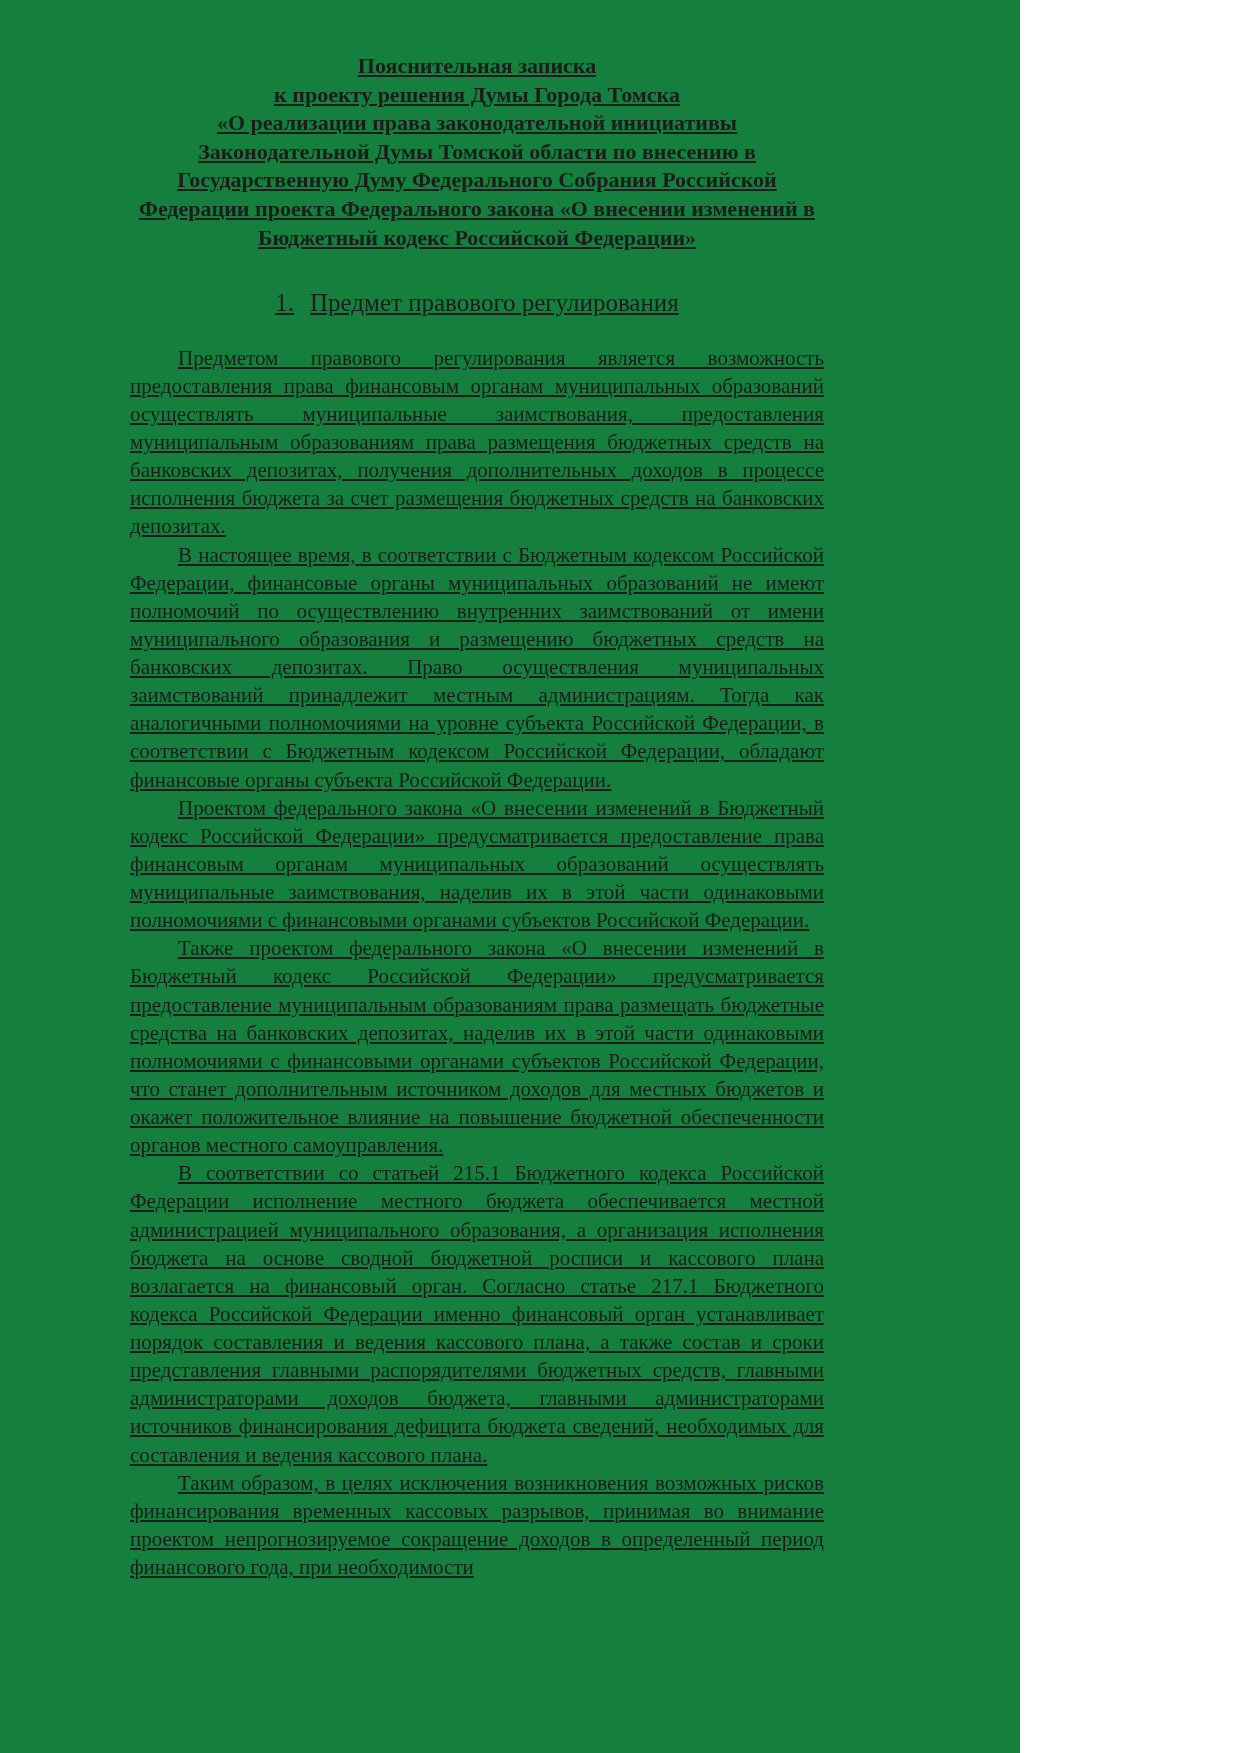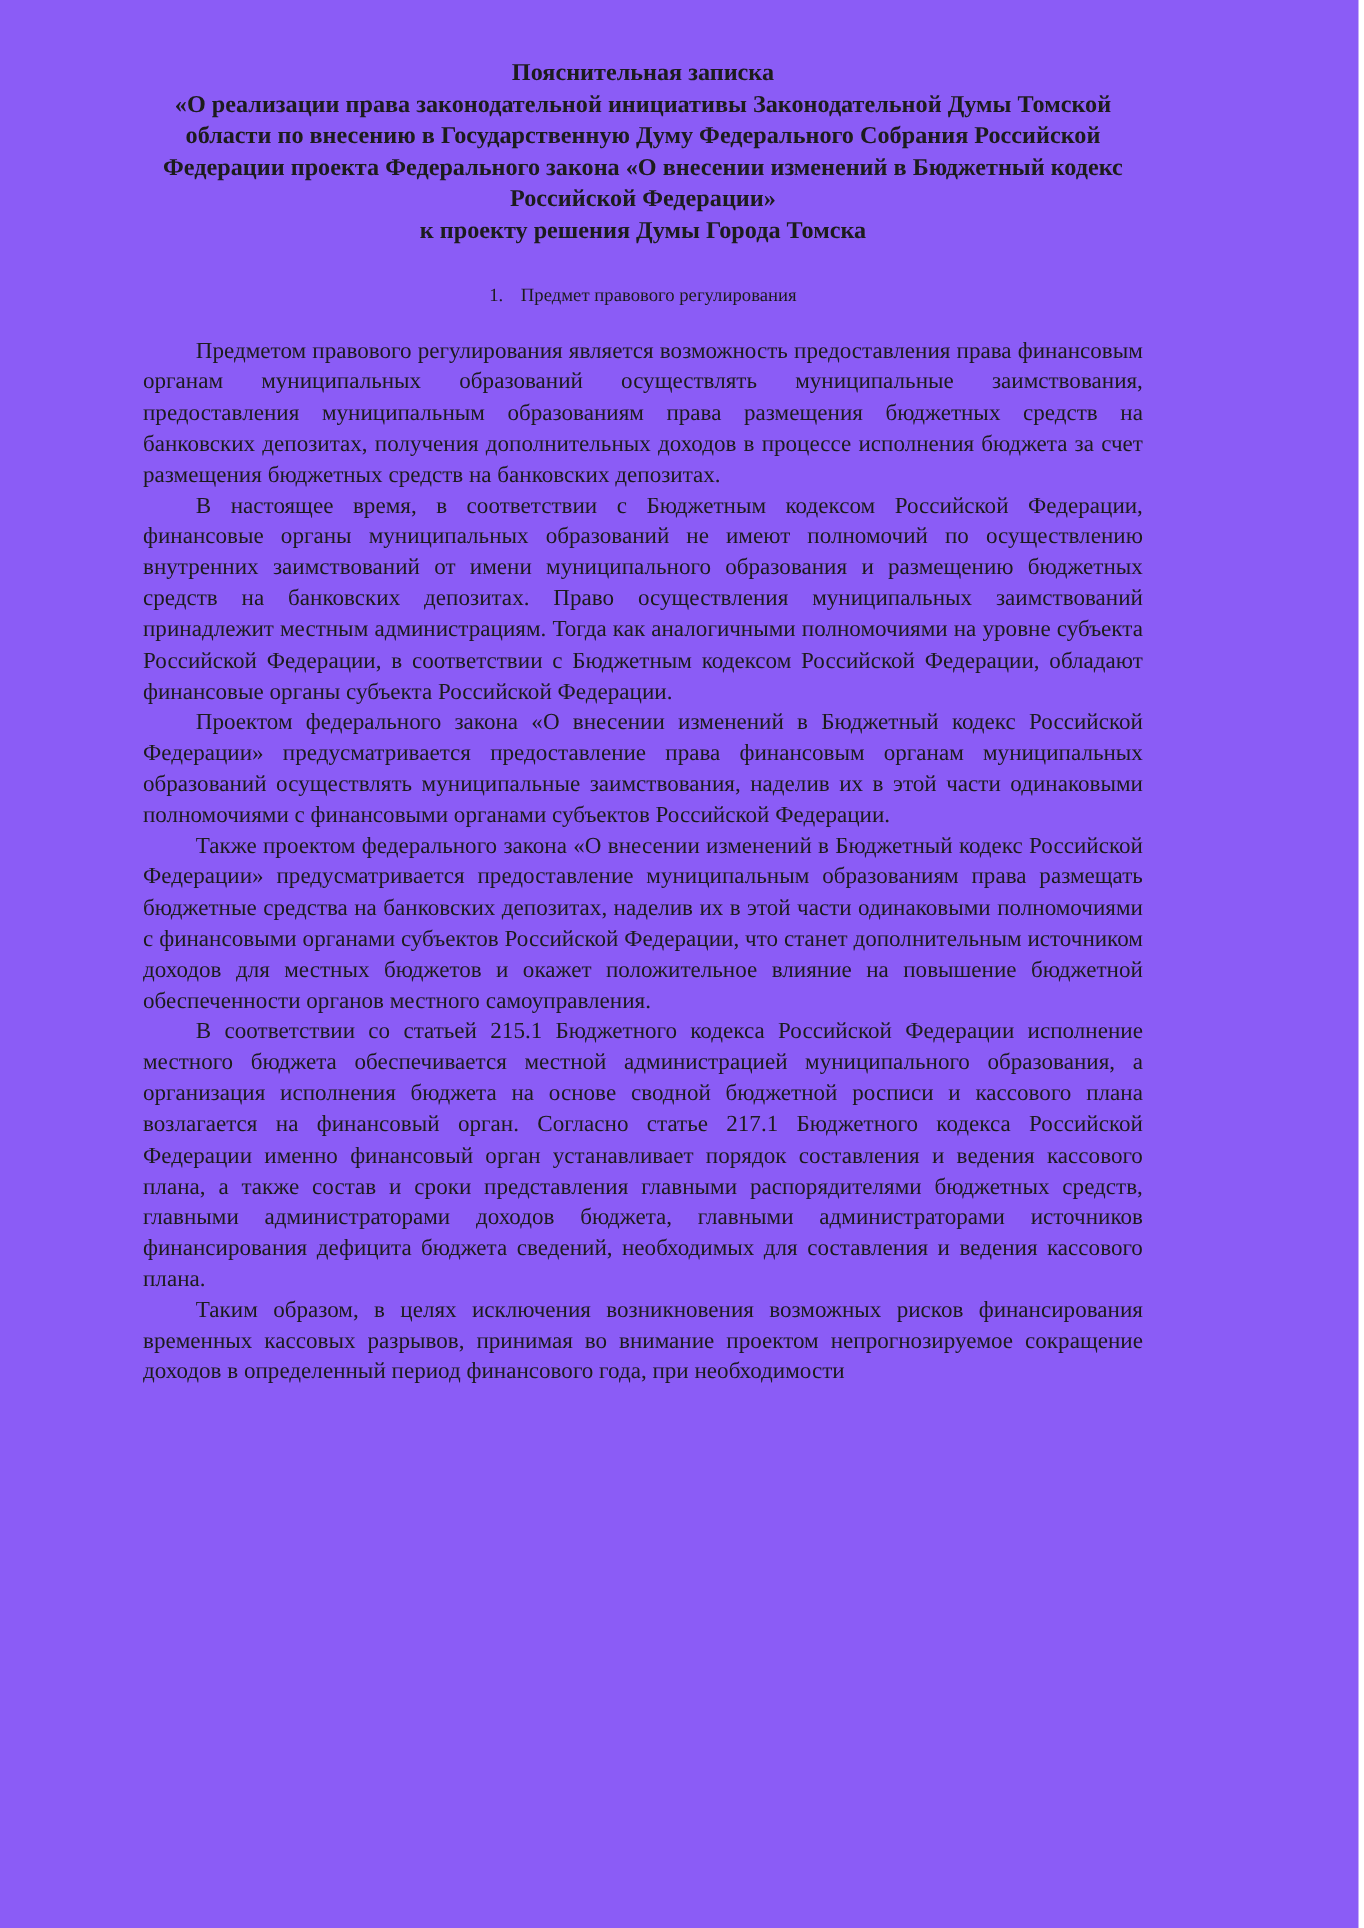--- a/index.html
+++ b/index.html
@@ -6,43 +6,44 @@
   html, body {
     margin: 0;
     padding: 0;
     background: #ffffff;
   }
   body {
     width: 1240px;
   }
   .page {
     position: relative;
-    width: 1235px;
+    width: 1020px;
     min-height: 1753px;
     box-sizing: border-box;
-    background: #8b5cf6;
+    background: #15803d;
     padding: 52px 196px 60px 130px;
     font-family: "Liberation Serif", "DejaVu Serif", serif;
     font-size: 21px;
     line-height: 1.34;
     color: #1c1c1c;
+    text-decoration: underline;
   }
   .doc-title {
     text-align: center;
     font-weight: bold;
     font-size: 22px;
     line-height: 1.3;
     margin: 0 0 6px 0;
   }
   .doc-title .title-line {
     margin: 0;
   }
   .section-heading {
     font-weight: normal;
-    font-size: 17px;
+    font-size: 25px;
     text-align: center;
     margin: 34px auto 24px auto;
   }
   .section-heading .sec-num {
     margin-right: 16px;
   }
   .section-heading.heading-narrow {
     max-width: 730px;
   }
   .para {
@@ -52,22 +53,22 @@
     text-indent: 48px;
   }
 </style>
 </head>
 <body>
 
 <div class="page">
 
   <header class="doc-title">
     <div class="title-line">Пояснительная записка</div>
+    <div class="title-line">к проекту решения Думы Города Томска</div>
     <div class="title-line">«О реализации права законодательной инициативы Законодательной Думы Томской области по внесению в Государственную Думу Федерального Собрания Российской Федерации проекта Федерального закона «О внесении изменений в Бюджетный кодекс Российской Федерации»</div>
-    <div class="title-line">к проекту решения Думы Города Томска</div>
   </header>
 
   <h2 class="section-heading"><span class="sec-num">1.</span><span>Предмет правового регулирования</span></h2>
 
   <p class="para">Предметом правового регулирования является возможность предоставления права финансовым органам муниципальных образований осуществлять муниципальные заимствования, предоставления муниципальным образованиям права размещения бюджетных средств на банковских депозитах, получения дополнительных доходов в процессе исполнения бюджета за счет размещения бюджетных средств на банковских депозитах.</p>
 
 
   <p class="para">В настоящее время, в соответствии с Бюджетным кодексом Российской Федерации, финансовые органы муниципальных образований не имеют полномочий по осуществлению внутренних заимствований от имени муниципального образования и размещению бюджетных средств на банковских депозитах. Право осуществления муниципальных заимствований принадлежит местным администрациям. Тогда как аналогичными полномочиями на уровне субъекта Российской Федерации, в соответствии с Бюджетным кодексом Российской Федерации, обладают финансовые органы субъекта Российской Федерации.</p>
   <p class="para">Проектом федерального закона «О внесении изменений в Бюджетный кодекс Российской Федерации» предусматривается предоставление права финансовым органам муниципальных образований осуществлять муниципальные заимствования, наделив их в этой части одинаковыми полномочиями с финансовыми органами субъектов Российской Федерации.</p>
   <p class="para">Также проектом федерального закона «О внесении изменений в Бюджетный кодекс Российской Федерации» предусматривается предоставление муниципальным образованиям права размещать бюджетные средства на банковских депозитах, наделив их в этой части одинаковыми полномочиями с финансовыми органами субъектов Российской Федерации, что станет дополнительным источником доходов для местных бюджетов и окажет положительное влияние на повышение бюджетной обеспеченности органов местного самоуправления.</p>

